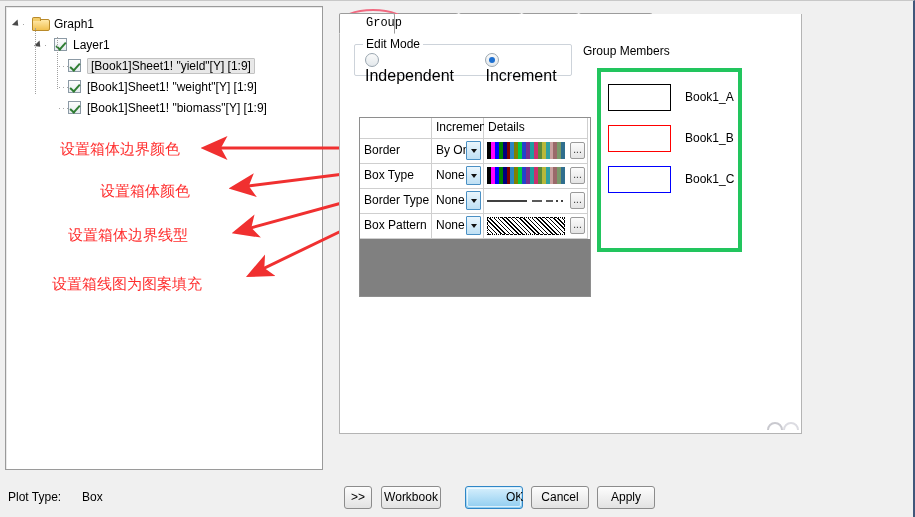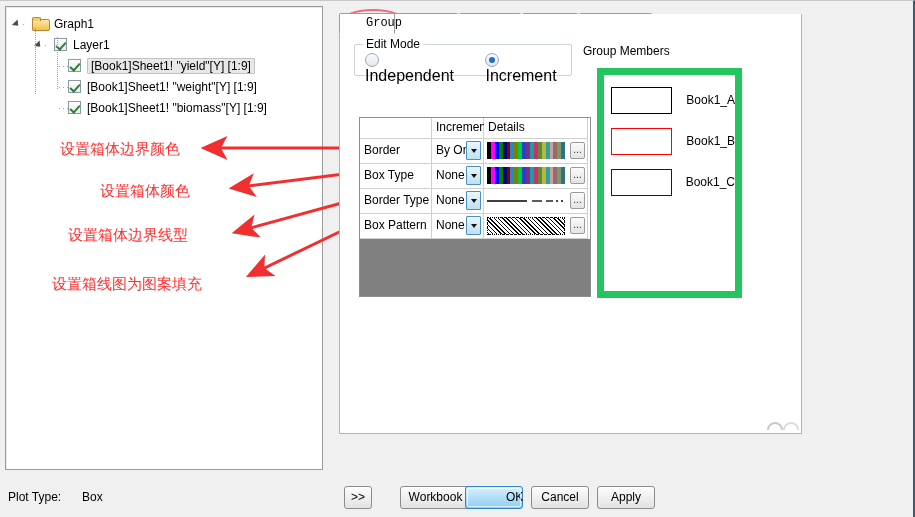--- a/index.html
+++ b/index.html
@@ -135,22 +135,22 @@
   .patprev{
     position:absolute;left:3px;top:3px;width:78px;height:18px;box-sizing:border-box;
     border:1px dotted #000;
     background:
       repeating-linear-gradient(45deg,#000 0 1px,#fff 1px 3px);
   }
   .gray-fill{background:#808080;}
 
   
   #members{
-    position:absolute;left:597px;top:68px;width:145px;height:230px;
-    box-sizing:border-box;border:7px solid #22c55e;background:#fff;
+    position:absolute;left:597px;top:68px;width:145px;height:184px;
+    box-sizing:border-box;border:4px solid #22c55e;background:#fff;
   }
   .member{display:flex;align-items:center;height:32px;margin-top:9px;}
   .mbox{width:63px;height:27px;box-sizing:border-box;background:#fff;margin-left:7px;}
   .mname{margin-left:14px;font-size:12px;}
   .grip{position:absolute;right:9px;bottom:6px;width:34px;height:14px;}
 
   
   #plot-type{position:absolute;left:8px;top:490px;font-size:12px;}
   #plot-val{position:absolute;left:82px;top:490px;font-size:12px;}
   .btn{
@@ -363,17 +363,17 @@
 
 <svg class="grip" style="position:absolute;left:765px;top:414px;width:36px;height:16px;">
   <path d="M3,16 A7,7 0 0 1 17,16" fill="none" stroke="#c9c9cf" stroke-width="2"></path>
   <path d="M19,16 A7,7 0 0 1 33,16" fill="none" stroke="#dcdce2" stroke-width="2"></path>
 </svg>
 
 <div id="plot-type">Plot Type:</div>
 <div id="plot-val">Box</div>
 <div id="button-bar">
     <div class="btn" style="left: 344px; width: 28px;"><span>&gt;&gt;</span></div>
-    <div class="btn" style="left: 400px; width: 71px;"><span>Workbook</span></div>
+    <div class="btn" style="left: 381px; width: 60px;"><span>Workbook</span></div>
     <div class="btn primary" style="left: 465px; width: 58px; padding-left: 40px;"><span>OK</span><span class="ring"></span></div>
     <div class="btn" style="left: 531px; width: 58px;"><span>Cancel</span></div>
     <div class="btn" style="left: 597px; width: 58px;"><span>Apply</span></div>
   </div>
 
 </body></html>

